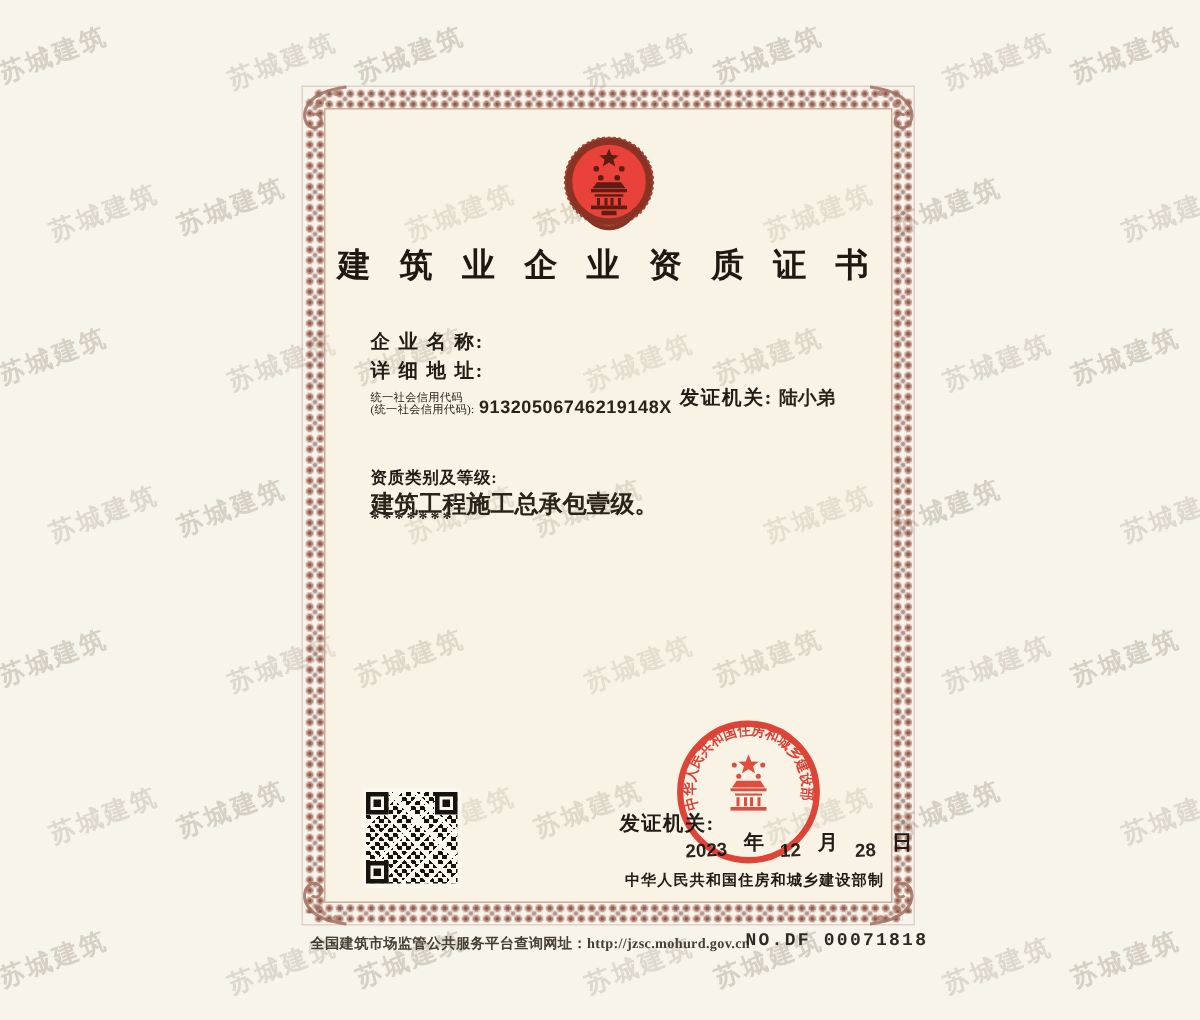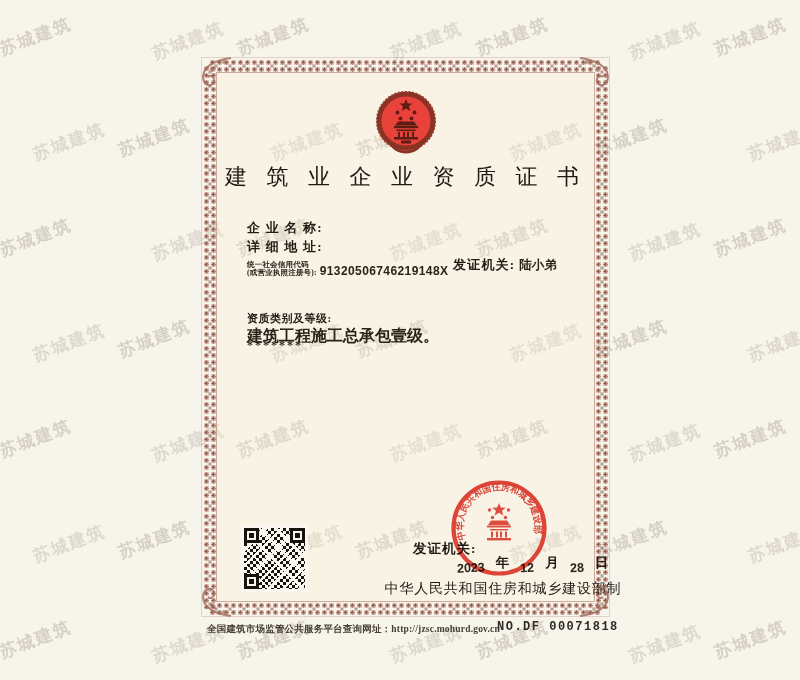--- a/index.html
+++ b/index.html
@@ -33,55 +33,55 @@
   .edge.v{top:6px;bottom:6px;width:13px;}
   .edge.left{left:0}.edge.right{right:0}
   .corner{position:absolute;width:34px;height:34px;}
   .corner.tl{left:-4px;top:-4px;}
   .corner.tr{right:-4px;top:-4px;transform:scaleX(-1);}
   .corner.bl{left:-4px;bottom:-4px;transform:scaleY(-1);}
   .corner.br{right:-4px;bottom:-4px;transform:scale(-1,-1);}
   
   .emblem{position:absolute;left:50%;top:32px;transform:translateX(-50%);width:64px;height:66px;}
   .title{position:absolute;top:103px;left:0;width:100%;text-align:center;
-    font-weight:400;font-size:22px;letter-spacing:7px;color:#1e1913;}
+    font-weight:700;font-size:22px;letter-spacing:7px;color:#1e1913;}
   .subtitle{position:absolute;top:138px;left:0;width:100%;text-align:center;
     font-weight:700;font-size:12.5px;letter-spacing:3px;color:#241f18;}
   
   .row{position:absolute;left:44px;display:flex;align-items:flex-end;white-space:nowrap;color:#241e16;}
   .rowR{left:250px;}
   .lbl{font-weight:700;font-size:13px;letter-spacing:1.2px;color:#211c15;}
   .lbl.sm{font-size:11px;letter-spacing:.5px;}
   .val{font-weight:600;font-size:12.5px;margin-left:4px;color:#2b2319;}
   .val.num{font-family:"Liberation Sans","DejaVu Sans",sans-serif;font-weight:700;font-size:12px;letter-spacing:.4px;margin-left:3px;margin-top:13px;}
   .val.tiny{font-size:7px;font-weight:700;margin-left:3px;letter-spacing:0;}
   .credit{align-items:flex-end;}
   .credit-lines{display:flex;flex-direction:column;line-height:1.15;}
-  .credit-lines span{font-weight:700;font-size:7.5px;letter-spacing:.2px;color:#211c15;}
+  .credit-lines span{font-weight:400;font-size:7.5px;letter-spacing:.2px;color:#211c15;}
   .stars{font-weight:700;font-size:12px;letter-spacing:2px;color:#241e16;}
   
   .qr{position:absolute;left:38px;top:466px;width:67px;height:67px;background:#faf7ee;}
   .qr-mods{position:absolute;inset:3px;
     background-image:
       repeating-linear-gradient(45deg, rgba(250,247,238,0) 0 5px, #faf7ee 5px 7px, rgba(250,247,238,0) 7px 12px),
       repeating-linear-gradient(135deg, rgba(250,247,238,0) 0 4px, #faf7ee 4px 6px, rgba(250,247,238,0) 6px 11px),
       conic-gradient(#17140f 0 25%, transparent 0 50%, #17140f 0 75%, transparent 0);
     background-size:auto,auto,6px 6px;}
   .fp{position:absolute;width:15px;height:15px;border:3px solid #17140f;background:#faf7ee;box-sizing:border-box;}
   .fp::after{content:"";position:absolute;inset:2px;background:#17140f;}
   .fp.tl{left:3px;top:3px;}.fp.tr{right:3px;top:3px;}.fp.bl{left:3px;bottom:3px;}
   .authority{position:absolute;left:210px;top:481px;font-weight:700;font-size:13.5px;
     letter-spacing:1px;color:#211c15;}
   .seal{position:absolute;left:246px;top:419px;width:100px;height:100px;mix-blend-mode:multiply;opacity:.93;}
   .dateline{position:absolute;left:252px;top:494px;white-space:nowrap;color:#211c15;}
   .dunit{font-weight:700;font-size:13.5px;margin:0 5px;}
   .dnum{display:inline-block;font-family:"Liberation Sans","DejaVu Sans",sans-serif;
     font-weight:700;font-size:12.5px;transform:translateY(5px) rotate(-3deg);margin:0 2px;color:#2a251e;}
   .madeby{position:absolute;left:160px;top:521px;width:280px;text-align:center;
-    font-weight:400;font-size:14px;letter-spacing:.8px;color:#211c15;}
+    font-weight:700;font-size:10px;letter-spacing:.8px;color:#211c15;}
   
   .footer-note{position:absolute;left:207px;top:623px;z-index:2;
     font-weight:700;font-size:9.5px;letter-spacing:.2px;color:#464034;}
   .serial{position:absolute;left:497px;top:620px;z-index:2;
     font-family:Liberation Mono, monospace;
     font-weight:600;font-size:12px;letter-spacing:1.5px;color:#2f2a23;}
 </style>
 </head>
 <body>
 
@@ -192,21 +192,21 @@
 
   <div class="row" style="top:160px">
     <span class="lbl">企 业 名 称:</span>
   </div>
   <div class="row" style="top:179px">
     <span class="lbl">详 细 地 址:</span>
   </div>
   <div class="row credit" style="top:192px">
     <span class="credit-lines">
       <span>统一社会信用代码</span>
-      <span>(或营业执照注册号):</span>
+      <span>(统一社会信用代码):</span>
     </span>
     <span class="val num">91320506746219148X</span>
   </div>
   <div class="row rowR" style="top:197px">
     <span class="lbl">发证机关:</span>
     <span class="val">陆小弟</span>
   </div>
   <div class="row" style="top:252px">
     <span class="lbl sm">资质类别及等级:</span>
   </div>

